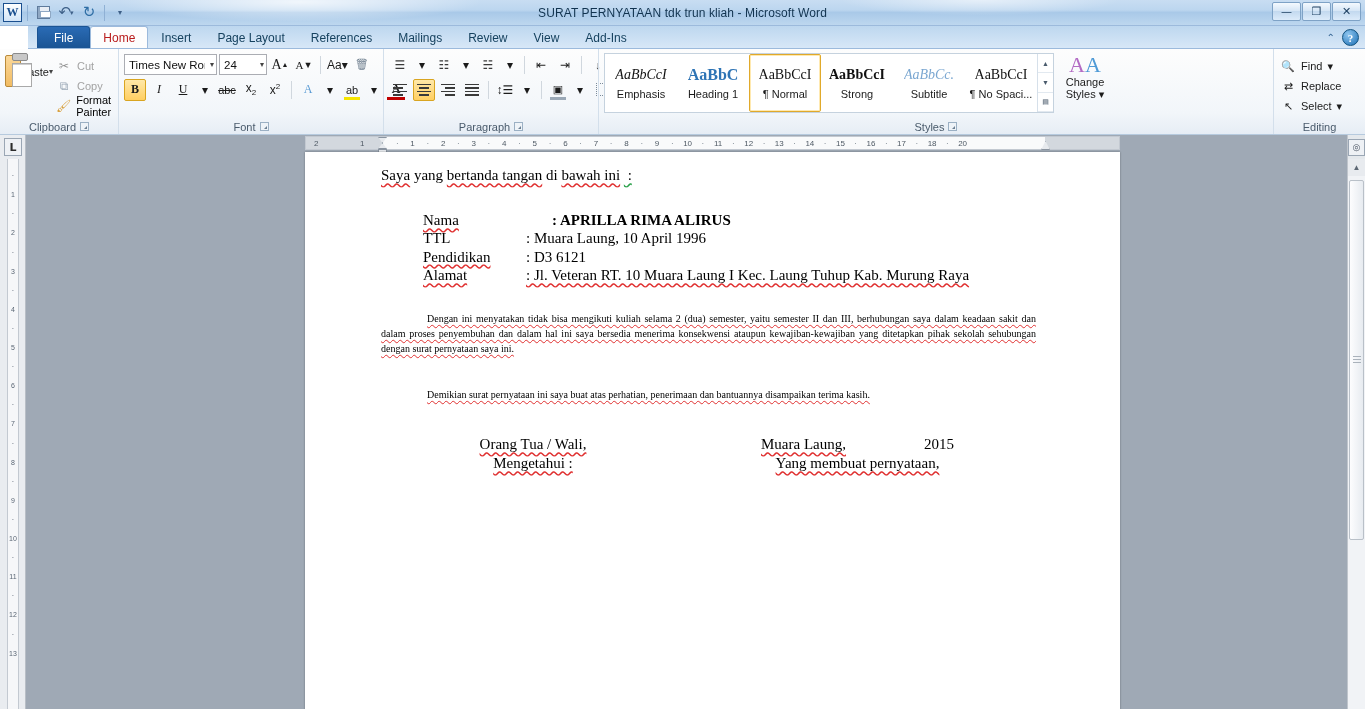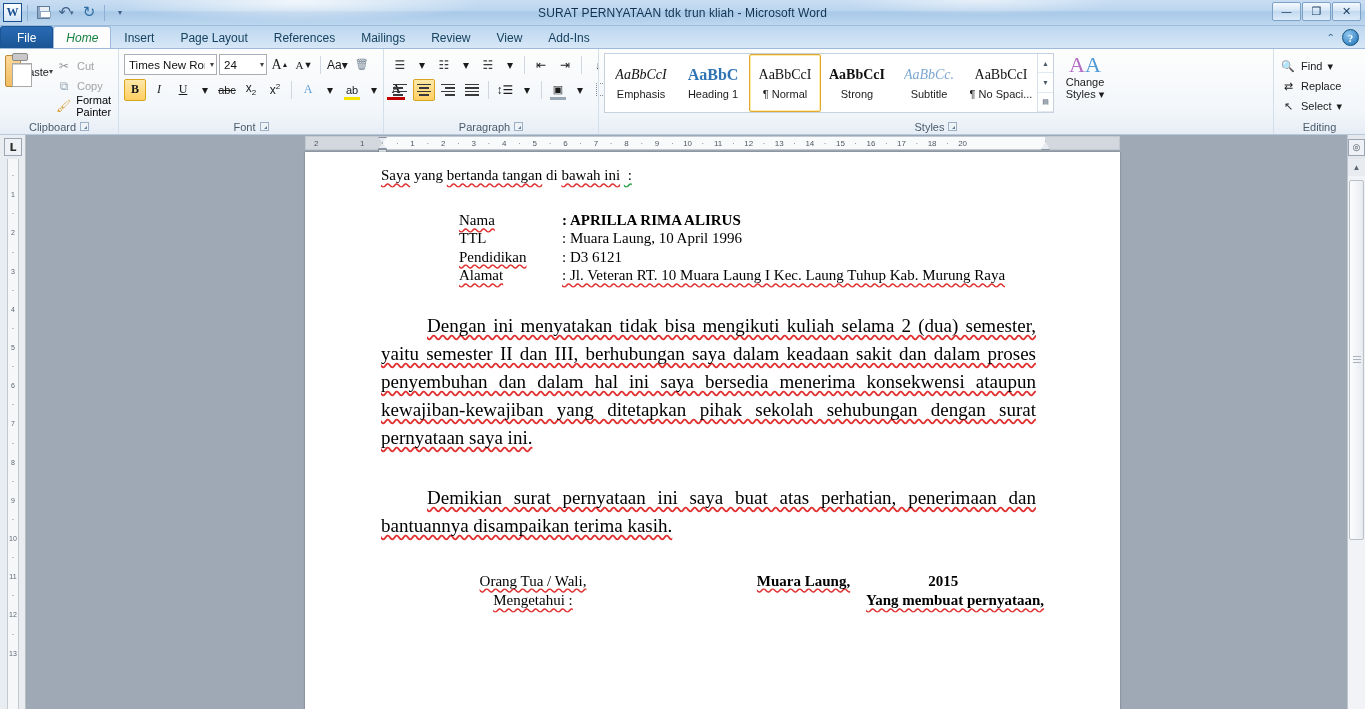--- a/index.html
+++ b/index.html
@@ -57,36 +57,37 @@
     display:flex; align-items:center; justify-content:center;
     font-size:11px; color:#173a5c; font-family:"DejaVu Sans", sans-serif;
     border-radius:2px;
   }
   .wc.close { background: linear-gradient(to bottom,#f4f9fe,#d3e4f5 50%,#c3d9ef 50%,#dcebfa); }
 
   
   .tabstrip {
     height:23px; position:relative;
     background: linear-gradient(to bottom,#bdd7ef,#d7e7f7);
-    display:flex; align-items:center; padding-left:0;
+    display:flex; align-items:center; padding-left:9px;
     border-bottom:1px solid #9cbadc;
+    margin-left:28px;
   }
   .tab {
     height:22px; padding:0 12px;
     display:flex; align-items:center;
     font-size:12px; color:#16425f;
     border:1px solid transparent;
     border-bottom:none; border-radius:3px 3px 0 0;
   }
   .tab.file {
     background: linear-gradient(to bottom,#2a6bb5,#1a5494);
     color:#fff; border-color:#1a5494; height:22px; padding:0 16px;
   }
   .tab.active {
-    background:#fdfdfd; border-color:#9cbadc; color:#15803d;font-style:italic;
+    background:#fdfdfd; border-color:#9cbadc; color:#b91c1c;
   }
   .ribbon-right { position:absolute; right:6px; bottom:2px; display:flex; align-items:center; gap:7px;}
   .chev-up { font-size:10px; color:#2d5e8e;}
   .helpbtn {
     width:17px;height:17px;border-radius:50%;
     background: radial-gradient(circle at 35% 30%,#8fc6ef,#1c6fb5);
     color:#fff;font-size:11px;font-weight:bold;
     display:flex;align-items:center;justify-content:center;
     border:1px solid #11527f;
     font-family:"Liberation Serif", serif;
@@ -284,31 +285,31 @@
   .doc-title {
     text-align:center; font-weight:bold; font-size:27px;
     letter-spacing:.3px; margin:0 0 36px 0;
     text-decoration: underline; text-underline-offset:4px;
   }
   .sq { text-decoration: underline wavy #e03030; text-decoration-skip-ink:none; text-underline-offset:2px;}
   .gq { text-decoration: underline wavy #2aa14a; text-decoration-skip-ink:none; text-underline-offset:2px;}
   .line-intro { margin:0 0 26px 0; font-size:15px;}
   .fields { margin:0 0 28px 42px; }
   .frow { display:flex; font-size:15px; line-height:1.22; }
-  .flabel { width:103px;margin-left:36px; }
+  .flabel { width:103px; }
   .fval { }
-  .fval.b { font-weight:bold; }
+  .fval.b { font-weight:bold;margin-left:26px; }
   .body-p {
-    text-align:justify; text-indent:46px; margin:0 8px 32px 0; font-size:19px; line-height:1.47;
+    text-align:justify; text-indent:46px; margin:0 8px 32px 0; font-size:10px; line-height:1.47;
   }
   .sign {
     display:flex; margin-top:30px; font-size:15px;
   }
   .sign-left { width:290px; text-align:center; padding-left:14px;}
-  .sign-right { flex:1; text-align:right;font-weight:bold; }
+  .sign-right { flex:1; text-align:center; }
   .sign-right .dateline { display:flex; justify-content:center; gap:78px;}
 
   .vscrollbar {
     position:absolute; right:0; top:0; bottom:0; width:18px;
     background:#e8ebef; border-left:1px solid #bfc5cc;
     display:flex; flex-direction:column;
   }
   .sb-top { height:24px; background:#e4e8ec; display:flex;align-items:center;justify-content:center;}
   .sb-selbrowse {
     width:17px;height:17px;border:1px solid #9aa6b4;background:#eef1f5;

